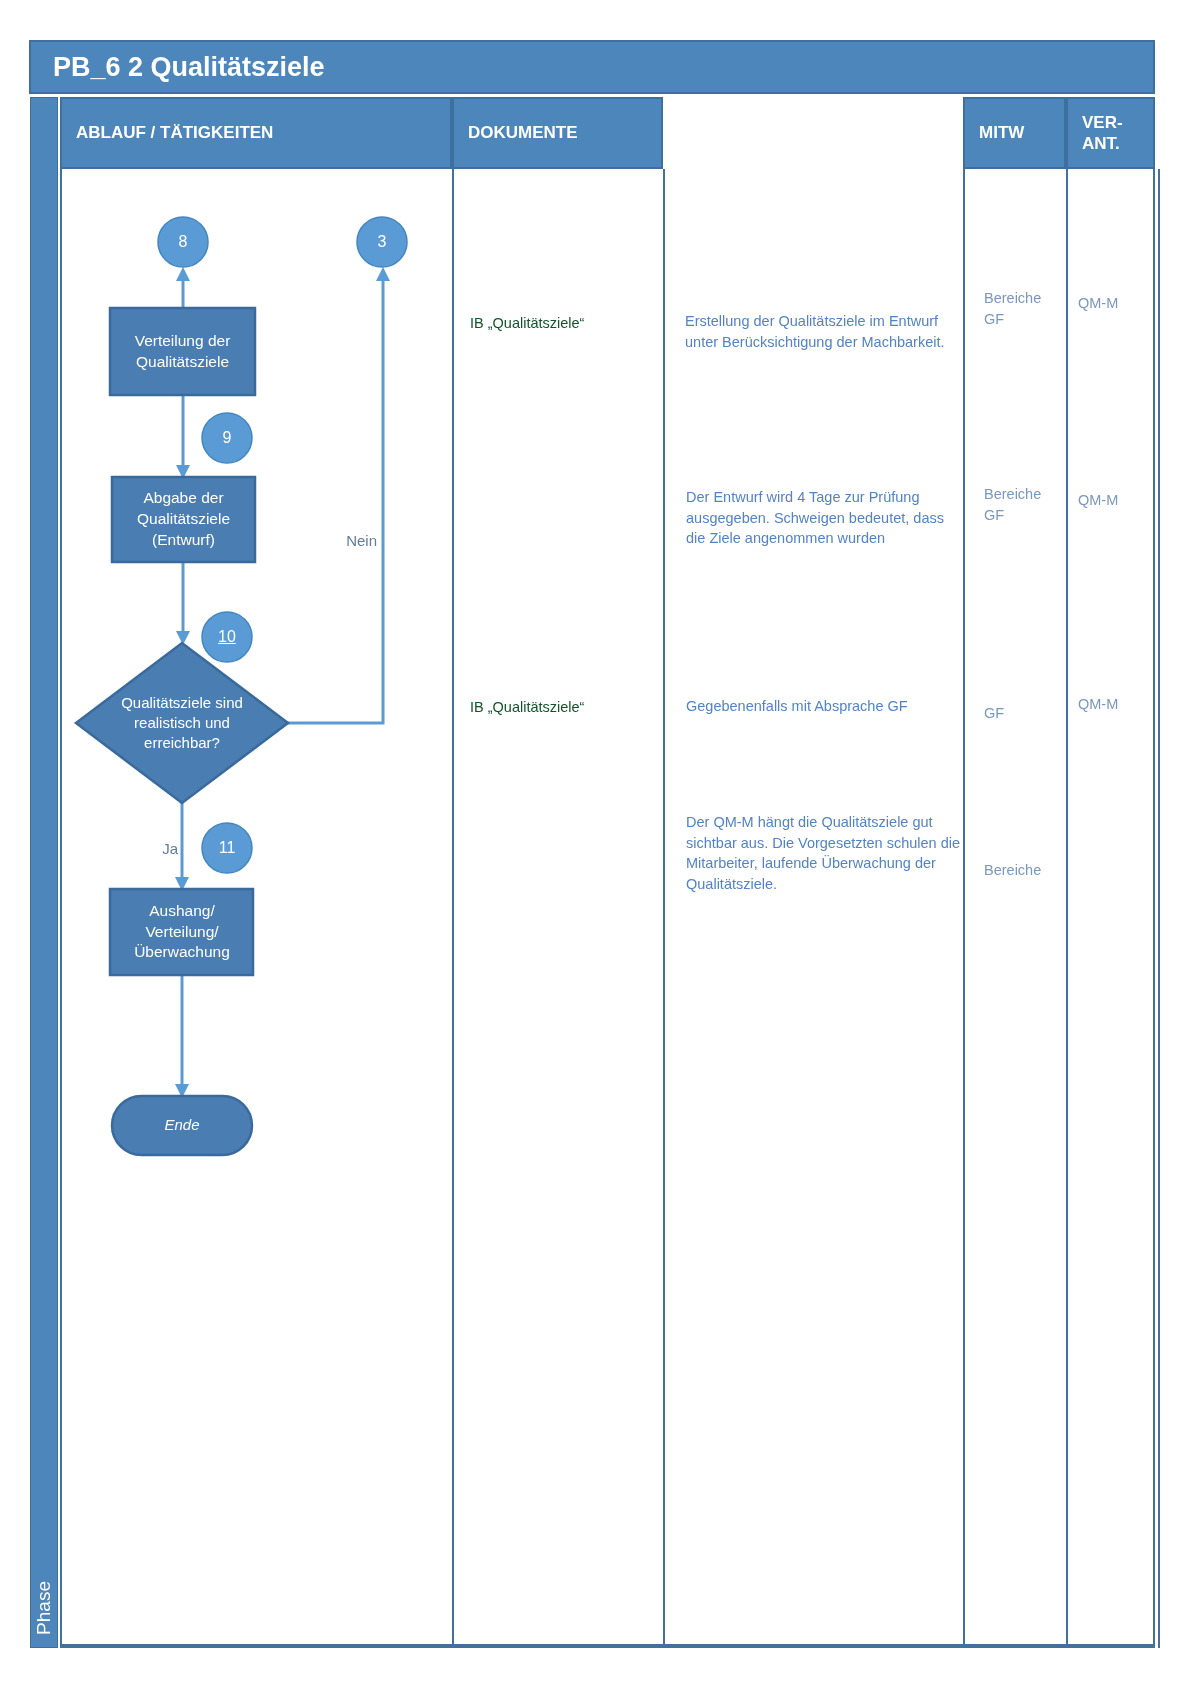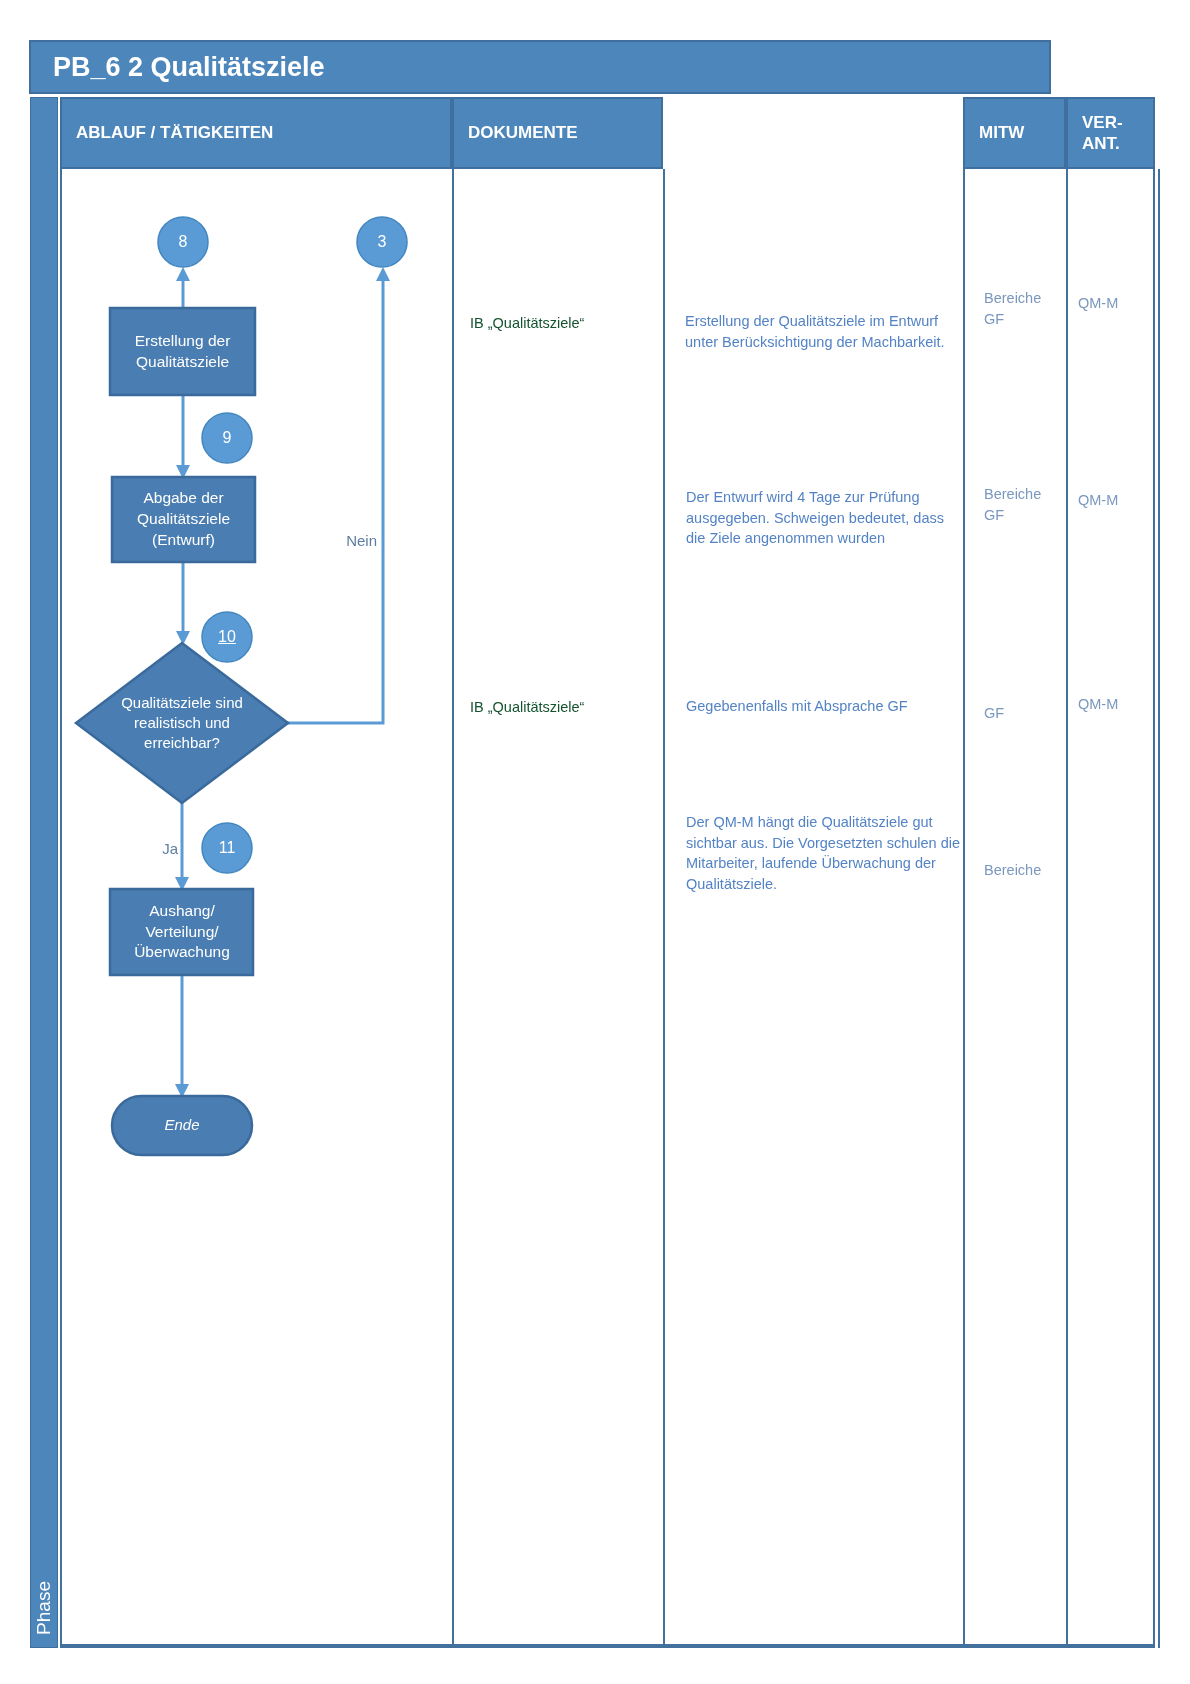--- a/index.html
+++ b/index.html
@@ -1,19 +1,19 @@
 <!DOCTYPE html>
 <html><head>
 <meta charset="utf-8">
 <style>
   html,body{margin:0;padding:0;background:#ffffff;}
   .page{position:relative;width:1190px;height:1684px;background:#ffffff;
         font-family:"Liberation Sans",sans-serif;overflow:hidden;}
 
-  .title-bar{position:absolute;left:29px;top:40px;width:1022px;height:54px;
+  .title-bar{position:absolute;left:29px;top:40px;width:1126px;height:54px;
 
         background:#4d86ba;border:2px solid #3f6f9f;box-sizing:border-box;
         color:#ffffff;font-size:27px;font-weight:bold;line-height:50px;padding-left:22px;}
 
   .hcell{position:absolute;top:97px;height:72px;background:#4d86ba;
         border:2px solid #3f6f9f;box-sizing:border-box;color:#ffffff;
         font-size:17px;font-weight:bold;display:flex;align-items:center;
         padding-left:14px;padding-right:6px;line-height:1.25;}
 
   .phase-strip{position:absolute;left:30px;top:97px;width:28px;height:1551px;
@@ -97,21 +97,21 @@
       <circle cx="227" cy="848" r="25"></circle>
     </g>
   </svg>
 
   <div class="circle-label" style="left:158px;top:217px;">8</div>
   <div class="circle-label" style="left:357px;top:217px;">3</div>
   <div class="circle-label" style="left:202px;top:413px;">9</div>
   <div class="circle-label" style="left:202px;top:612px;text-decoration:underline;">10</div>
   <div class="circle-label" style="left:202px;top:823px;">11</div>
 
-  <div class="shape-label" style="left:115px;top:308px;width:135px;height:87px;">Erstellung der Qualitätsziele</div>
+  <div class="shape-label" style="left:115px;top:308px;width:135px;height:87px;">Verteilung der Qualitätsziele</div>
   <div class="shape-label" style="left:116px;top:477px;width:135px;height:85px;">Abgabe der Qualitätsziele (Entwurf)</div>
   <div class="shape-label" style="left:112px;top:655px;width:140px;height:136px;font-size:15px;text-align:center;">Qualitätsziele sind realistisch und erreichbar?</div>
   <div class="shape-label" style="left:127px;top:889px;width:110px;height:86px;">Aushang/ Verteilung/ Überwachung</div>
   <div class="shape-label" style="left:112px;top:1096px;width:140px;height:59px;font-size:15px;font-style:italic;">Ende</div>
 
   <div class="edge-label" style="left:150px;top:840px;width:28px;">Ja</div>
   <div class="edge-label" style="left:335px;top:532px;width:42px;">Nein</div>
 
   <div class="celltext doc-text" style="left:470px;top:313px;width:175px;">IB „Qualitätsziele“</div>
   <div class="celltext hilf-text" style="left:685px;top:311px;width:278px;">Erstellung der Qualitätsziele im Entwurf unter Berücksichtigung der Machbarkeit.</div>

